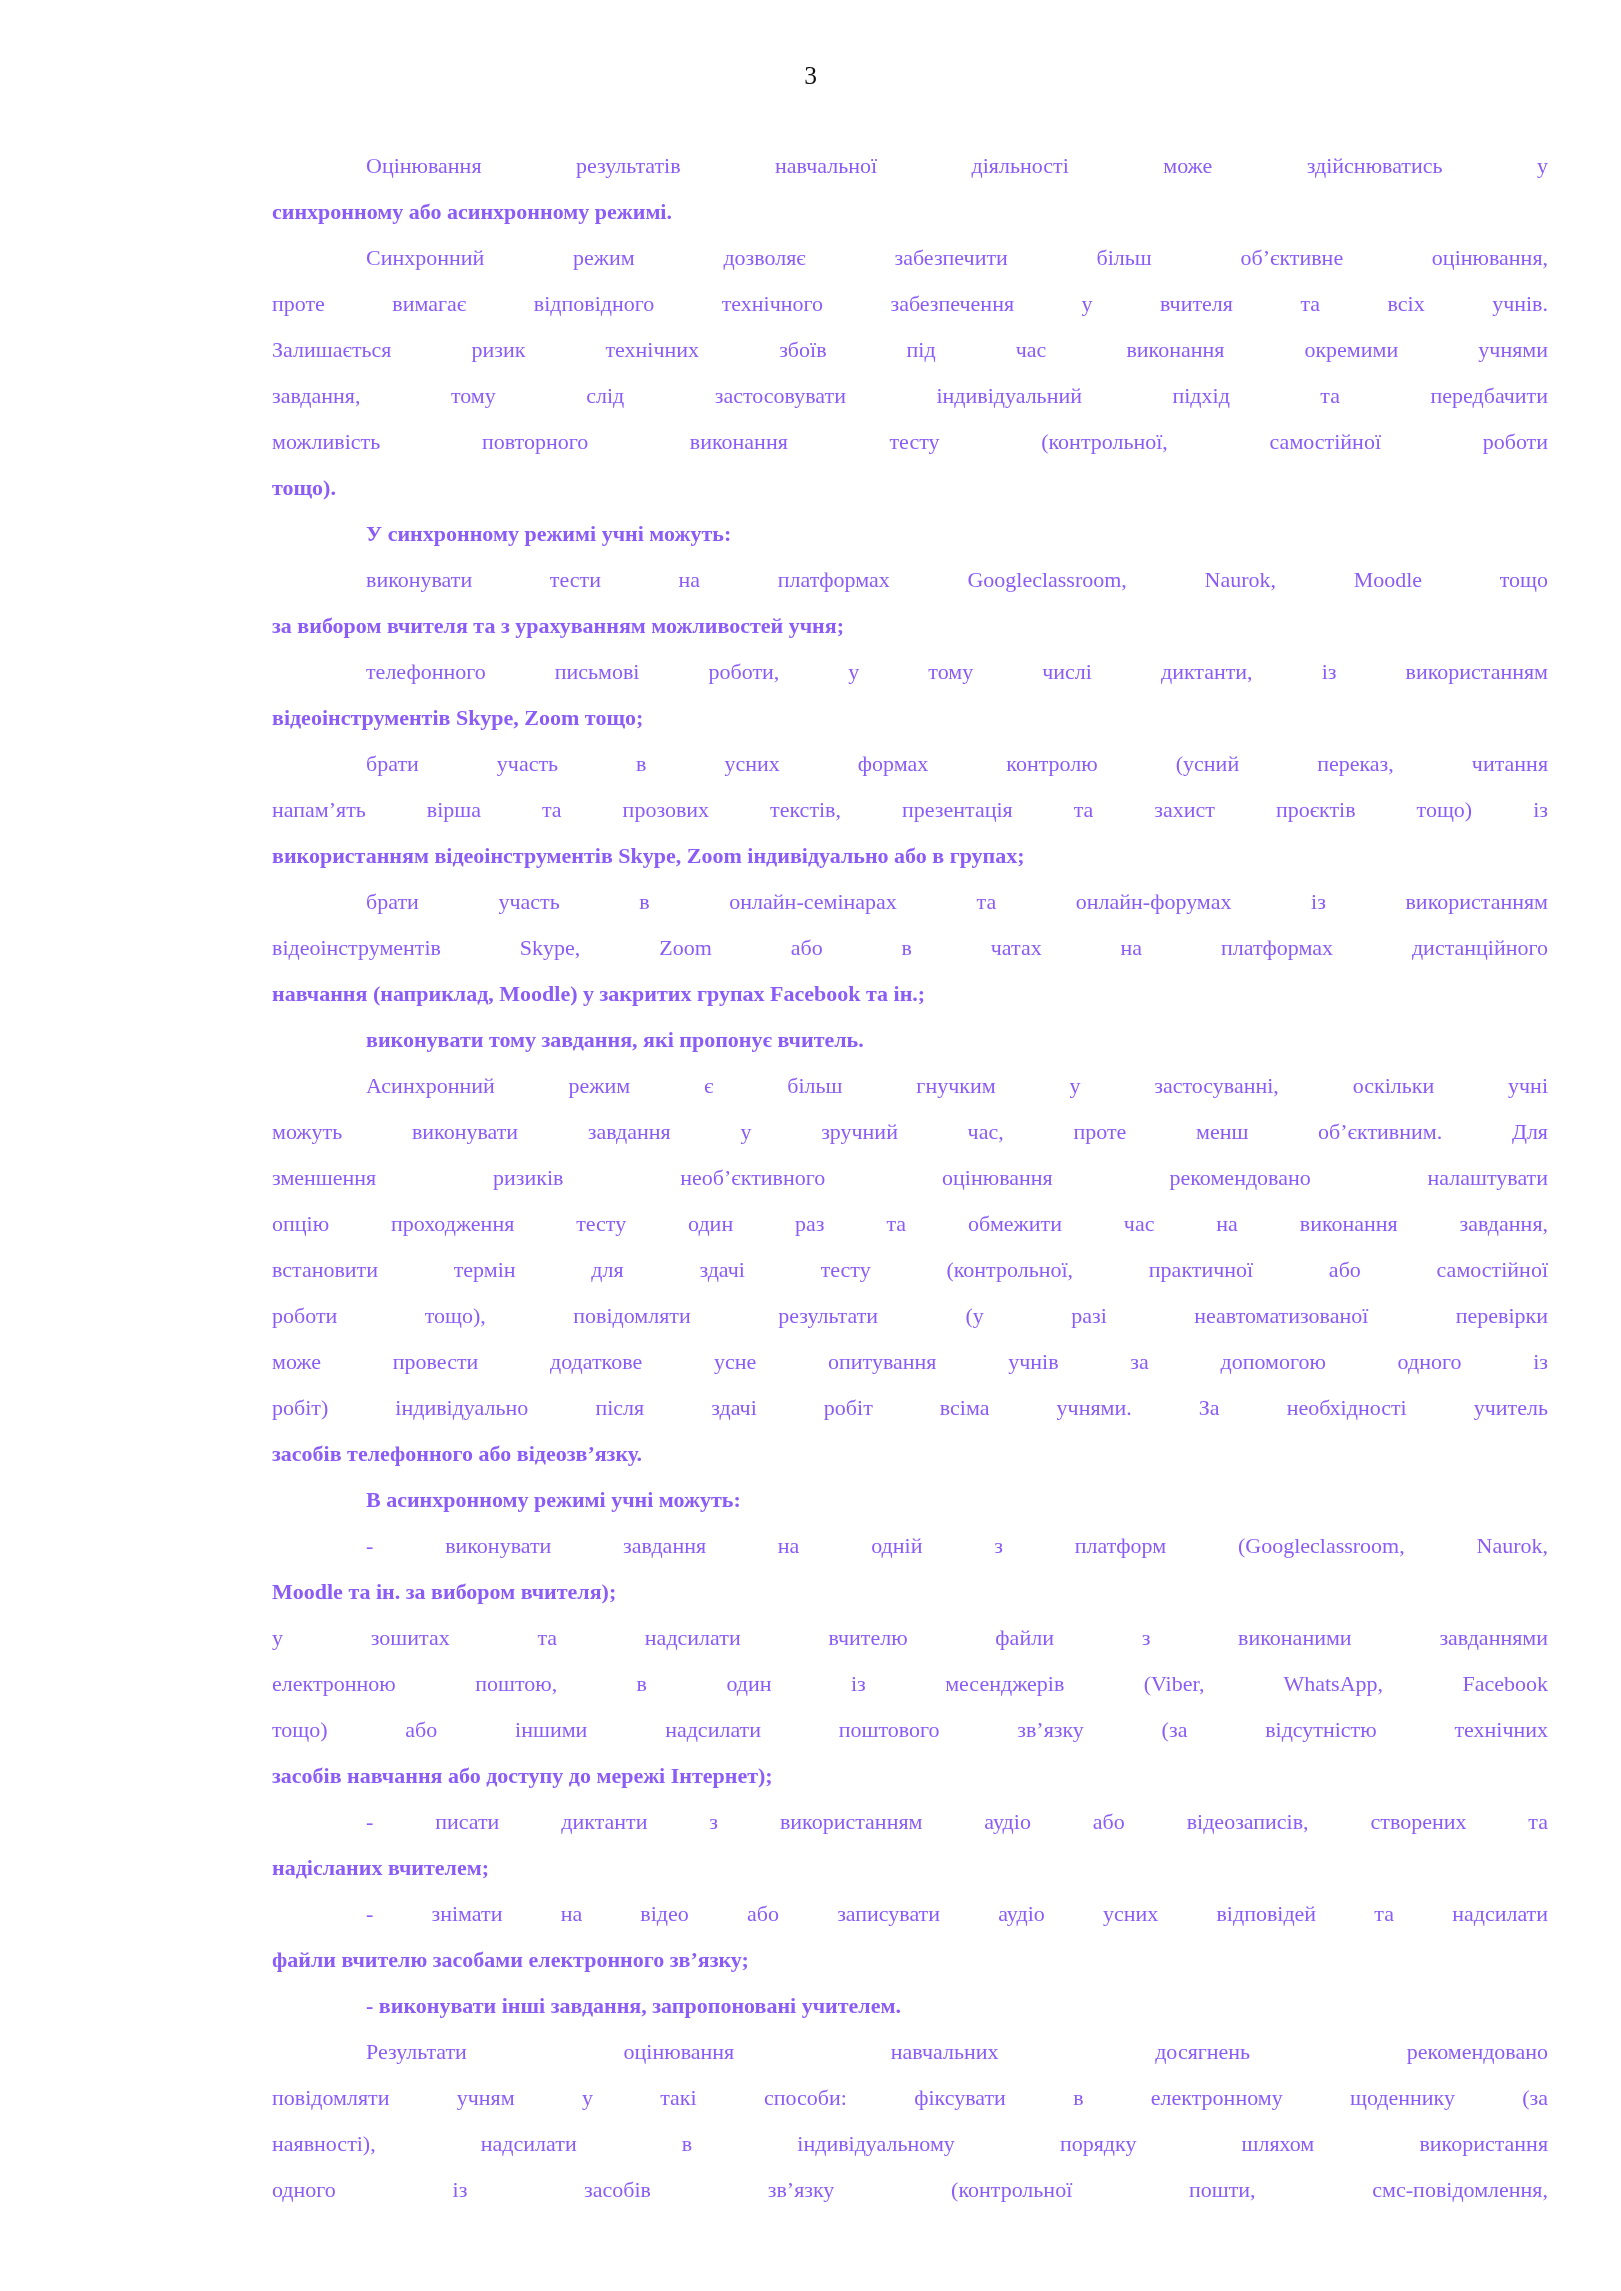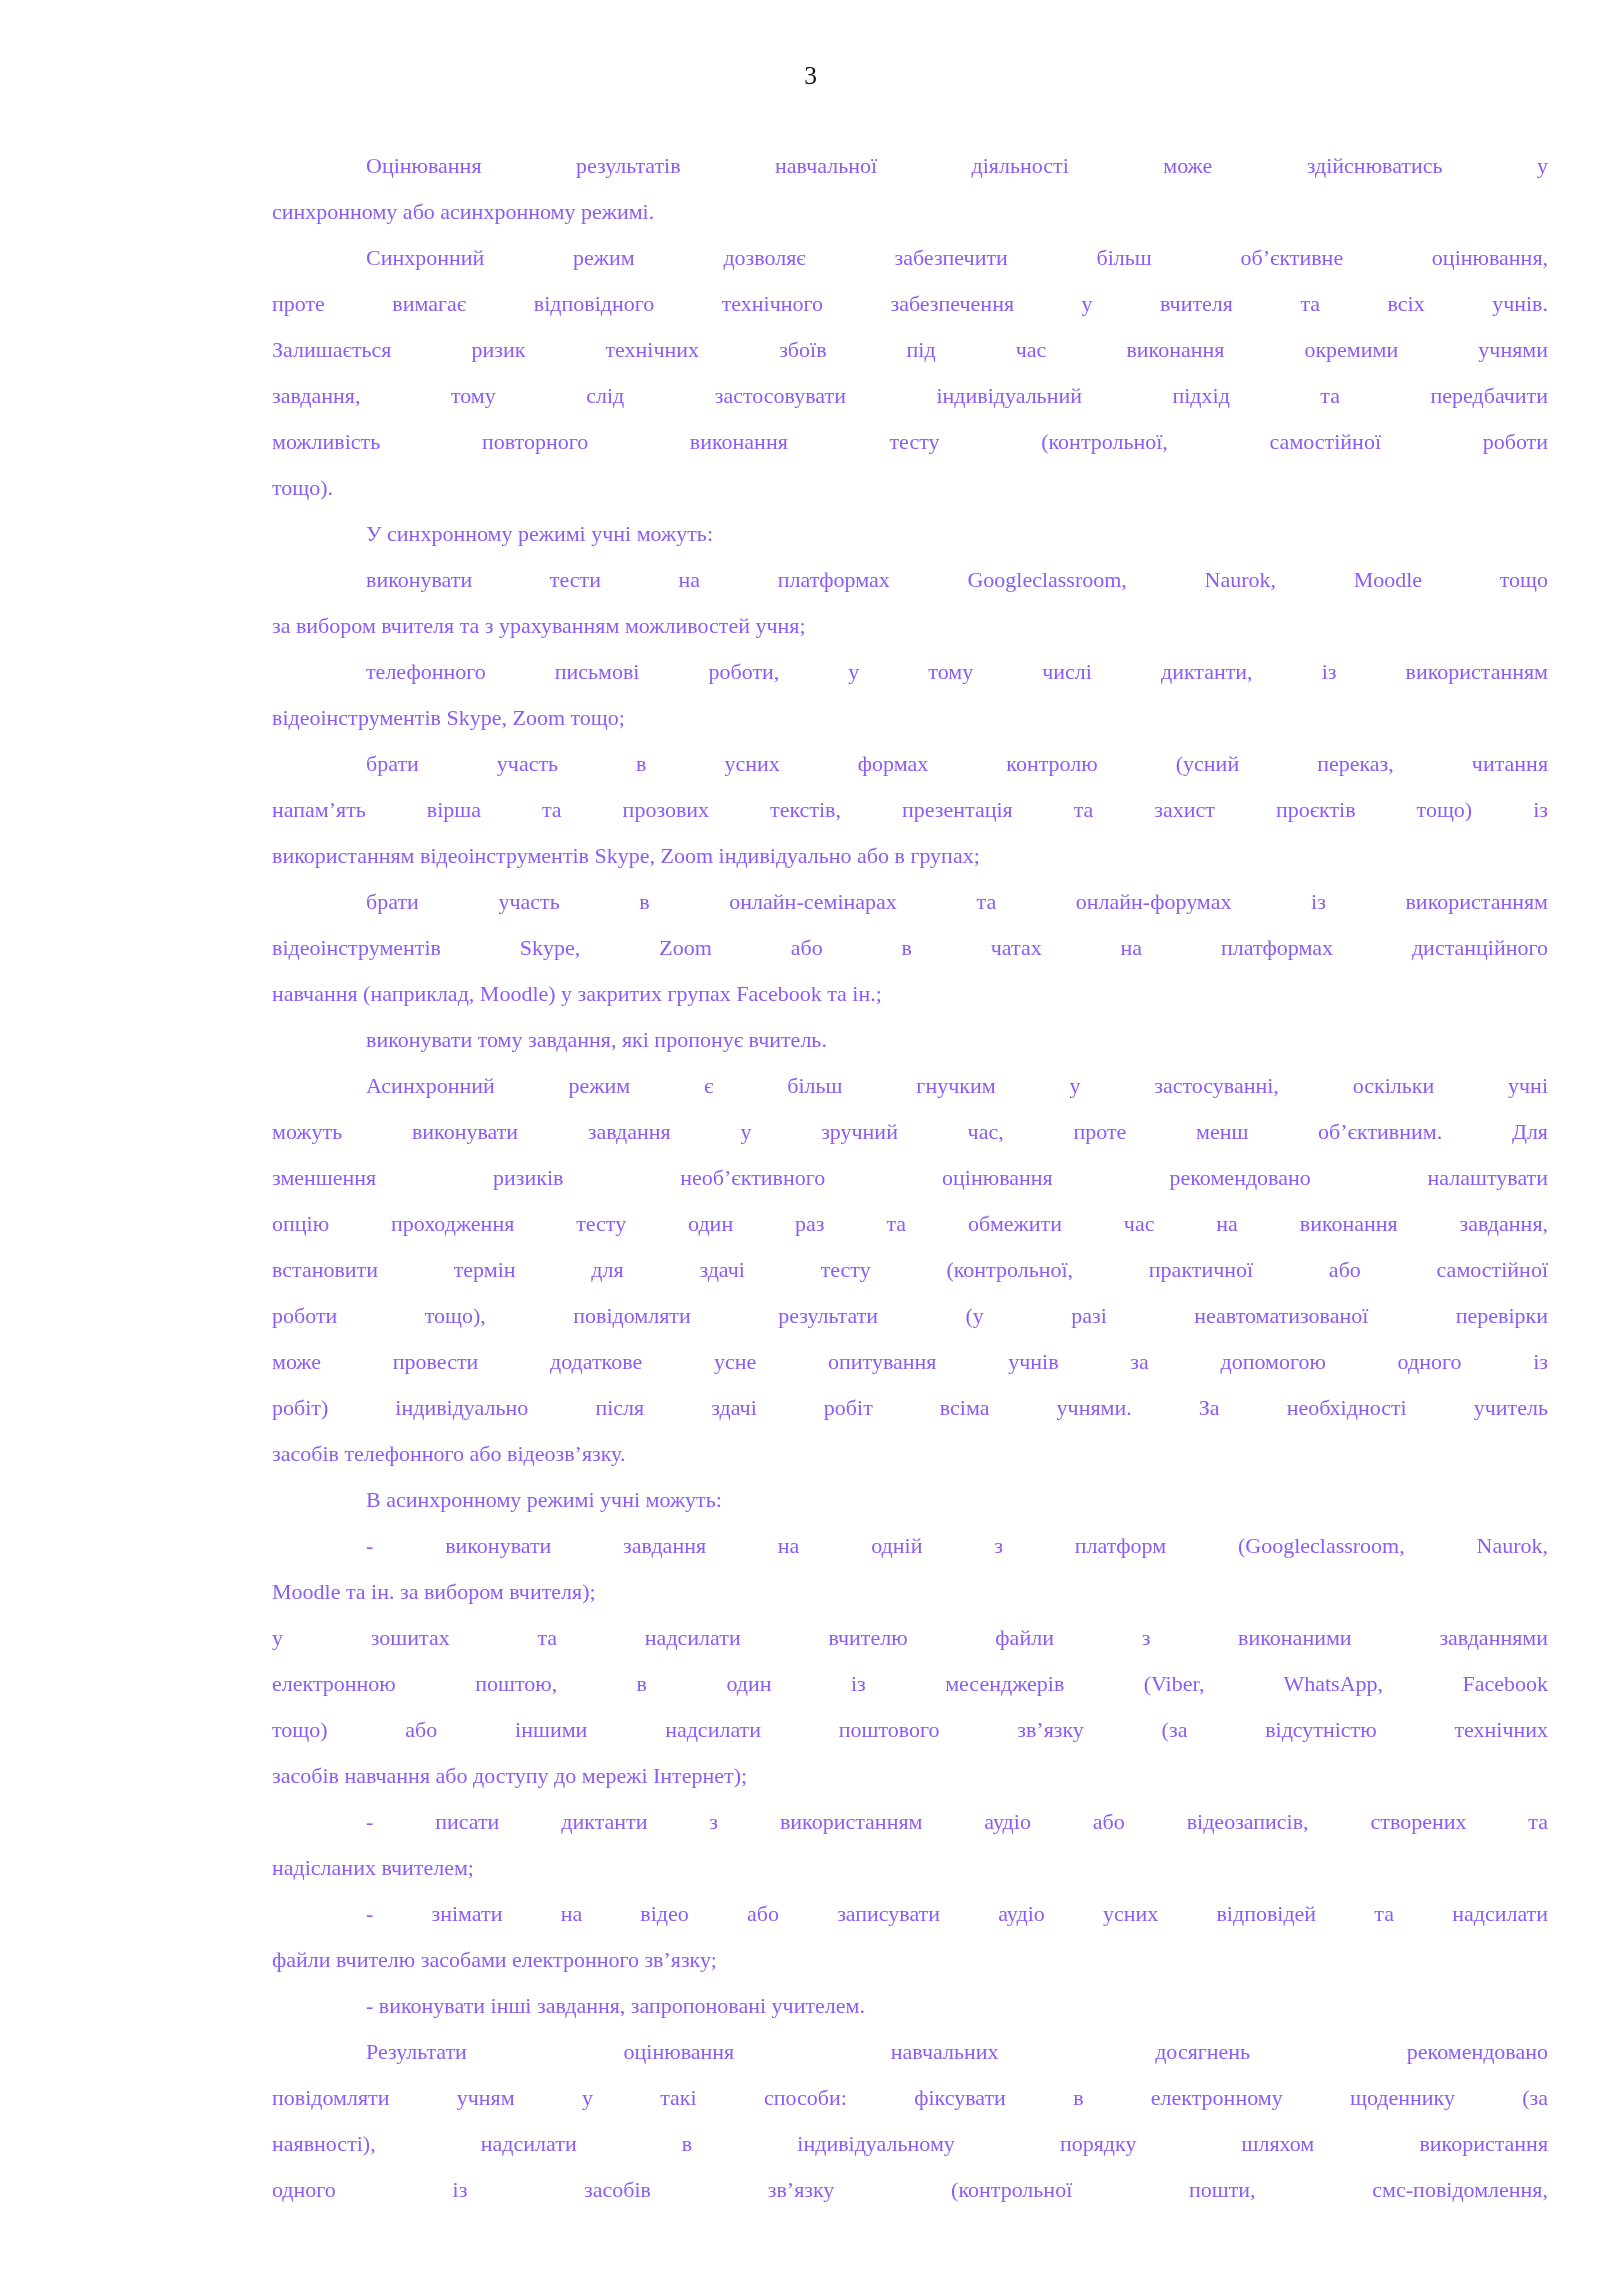--- a/index.html
+++ b/index.html
@@ -9,21 +9,21 @@
     position: absolute; top: 61px; left: 0; width: 1621px; text-align: center;
     font-family: "Liberation Serif", serif; font-size: 25.5px; color: #111;
   }
   .body-text {
     position: absolute; left: 224px; top: 143px; width: 1276px;
     font-family: "Liberation Serif", serif; font-size: 22px; color: #8b5cf6;
     line-height: 46px;
     margin-left: 48px;
   }
   .line { display: block; white-space: nowrap; height: 46px; text-align: justify; text-align-last: justify; }
-  .line.last { text-align-last: left; }
+  .line.last { text-align-last: left; font-weight: bold; }
   .line.indent { padding-left: 94px; }
 </style>
 </head>
 <body>
 
 <div class="page">
   <div class="page-number">3</div>
   <div class="body-text" id="body-text">
       <span class="line indent">Оцінювання результатів навчальної діяльності може здійснюватись у</span>
       <span class="line last">синхронному або асинхронному режимі.</span>

